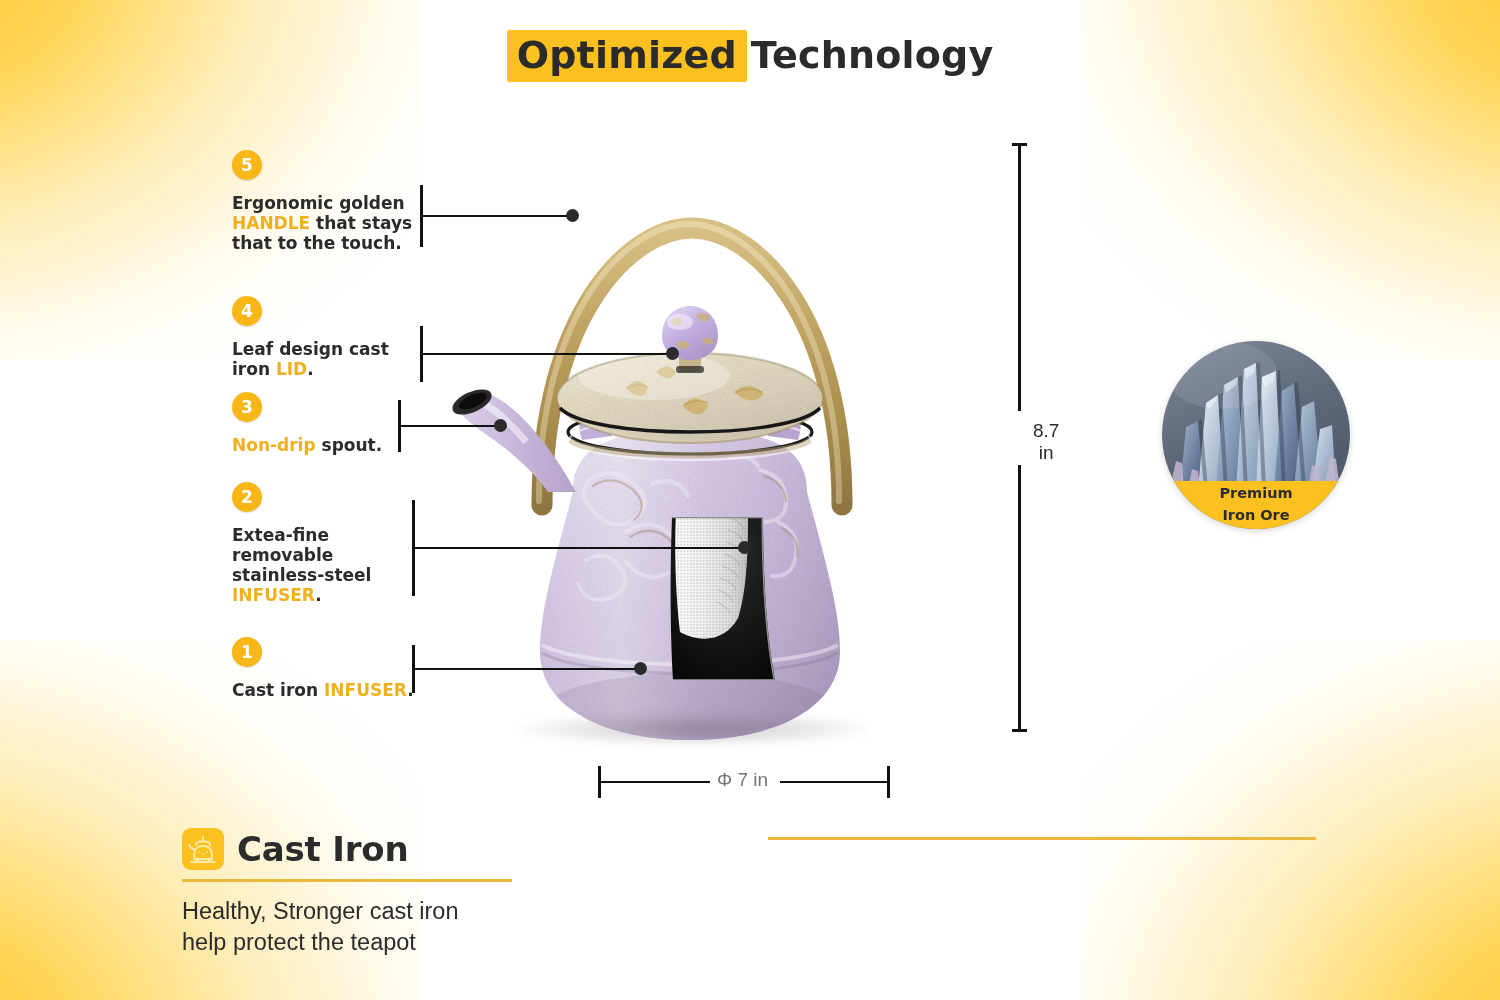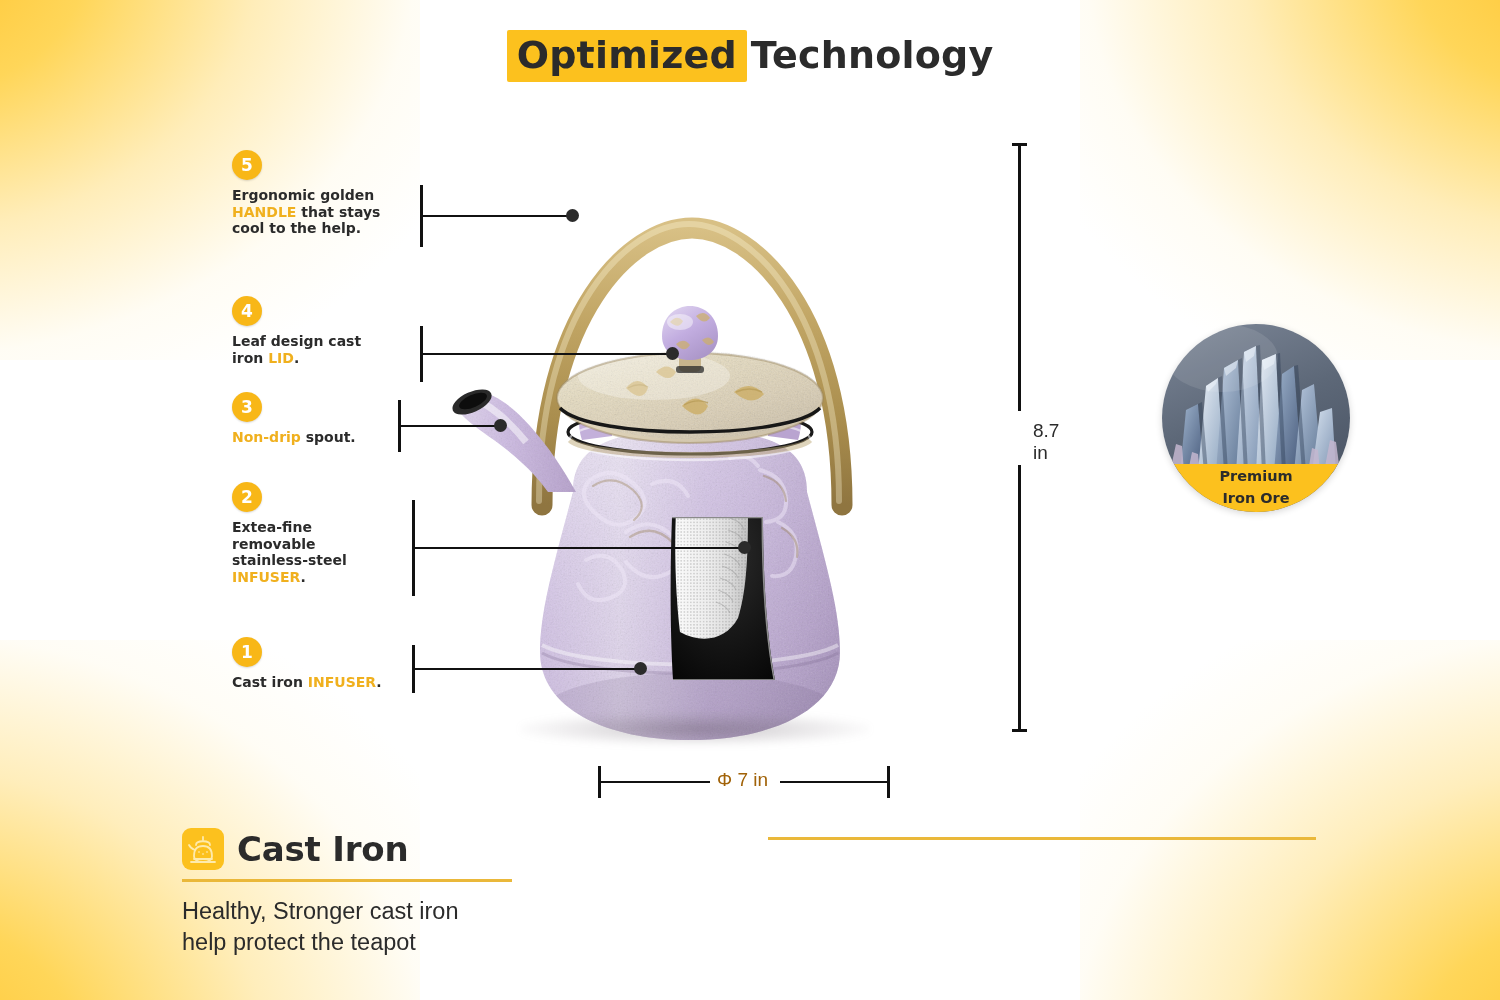--- a/index.html
+++ b/index.html
@@ -27,50 +27,50 @@
   .title { position:absolute; top:33px; left:0; width:1500px; text-align:center;
     font-size:38px; font-weight:bold; color:#2b2b2b; letter-spacing:.2px; }
   .title .hl { background:#fcc11e; color:#2b2b2b; padding:3px 10px 5px 10px; border-radius:2px; }
   .title .plain { margin-left:4px; }
 
   
   .callout { position:absolute; width:200px; }
   .badge { width:30px; height:30px; border-radius:50%; background:#f8b717;
     color:#ffffff; font-size:17px; font-weight:bold; line-height:30px; text-align:center;
     box-shadow:0 1px 2px rgba(0,0,0,.15); }
-  .ctext { margin-top:7px; font-size:14px; font-weight:bold; color:#2b2b2b; line-height:1.18; }
+  .ctext { margin-top:13px; font-size:17px; font-weight:bold; color:#2b2b2b; line-height:1.18; }
   .ctext .y { color:#f0b01e;text-align:right; }
 
   
   .lead { position:absolute; }
   .lead .bar { position:absolute; left:0; width:2.5px; background:#111; }
   .lead .arm { position:absolute; height:2.2px; background:#111; }
   .lead .dot { position:absolute; width:13px; height:13px; border-radius:50%; background:#2b2b2b; }
 
   
   .pot { position:absolute; left:430px; top:140px; width:520px; height:620px; }
   .shadow-base { position:absolute; left:90px; top:572px; width:350px; height:34px;
     background:radial-gradient(ellipse at 50% 50%, rgba(90,80,90,.34) 0%, rgba(120,110,120,.16) 45%, rgba(255,255,255,0) 75%);
     filter:blur(3px); }
 
   
   .dim-v { position:absolute; left:1012px; top:143px; }
   .dim-v .line { position:absolute; left:6px; width:2.6px; background:#111; }
   .dim-v .cap { position:absolute; left:0px; width:15px; height:2.6px; background:#111; }
   .dim-v .lbl { position:absolute; left:18px; top:277px; font-size:19px; color:#2b2b2b;
-    background:rgba(255,255,255,.85); padding:0 3px; font-family:"Liberation Sans", sans-serif; }
+    background:rgba(255,255,255,.85); padding:0 3px; font-family:"Liberation Sans", sans-serif;text-align:center; }
 
   .dim-h { position:absolute; left:598px; top:760px; width:292px; height:44px; }
   .dim-h .line { position:absolute; top:21px; height:2.4px; background:#111; }
   .dim-h .cap { position:absolute; top:6px; width:2.8px; height:32px; background:#111; }
-  .dim-h .lbl { position:absolute; top:9px; left:119px; font-size:19px; color:#a16207;
+  .dim-h .lbl { position:absolute; top:9px; left:119px; font-size:19px; color:#737373;
     font-family:"Liberation Sans", sans-serif; white-space:nowrap; }
 
   
-  .ore { position:absolute; left:1162px; top:324px; width:188px; height:188px;
+  .ore { position:absolute; left:1162px; top:341px; width:188px; height:188px;
     border-radius:50%; overflow:hidden; box-shadow:0 2px 7px rgba(0,0,0,.16); }
   .ore .band { position:absolute; left:0; bottom:0; width:100%; height:48px; background:#fcc11e; }
   .ore .band span { display:block; text-align:center; font-size:14.5px; font-weight:bold;
     color:#2b2b2b; line-height:1.22; padding-top:4px; }
 
   
   .feat { position:absolute; top:828px; }
   .feat-a { left:182px; width:500px; }
   .feat-b { left:768px; width:580px; }
   .feat .head { display:flex; align-items:center; gap:13px; }
@@ -291,21 +291,21 @@
       <ellipse cx="250" cy="182" rx="13" ry="8" fill="rgba(255,255,255,.45)"></ellipse>
     </svg>
     <div class="shadow-base"></div>
   </div>
 
   <div class="callout" style="left:232px; top:150px;">
     <div class="badge">5</div>
     <div class="ctext">
       <span>Ergonomic golden</span><br>
       <span class="y">HANDLE</span><span> that stays</span><br>
-      <span>cool to the help.</span>
+      <span>that to the touch.</span>
     </div>
   </div>
   <div class="lead" style="left:420px; top:185px; width:160px; height:62px;">
     <div class="bar" style="top:0; height:62px;"></div>
     <div class="arm" style="left:0; top:30px; width:152px;"></div>
     <div class="dot" style="left:146px; top:24px;"></div>
   </div>
 
   <div class="callout" style="left:232px; top:296px;">
     <div class="badge">4</div>

